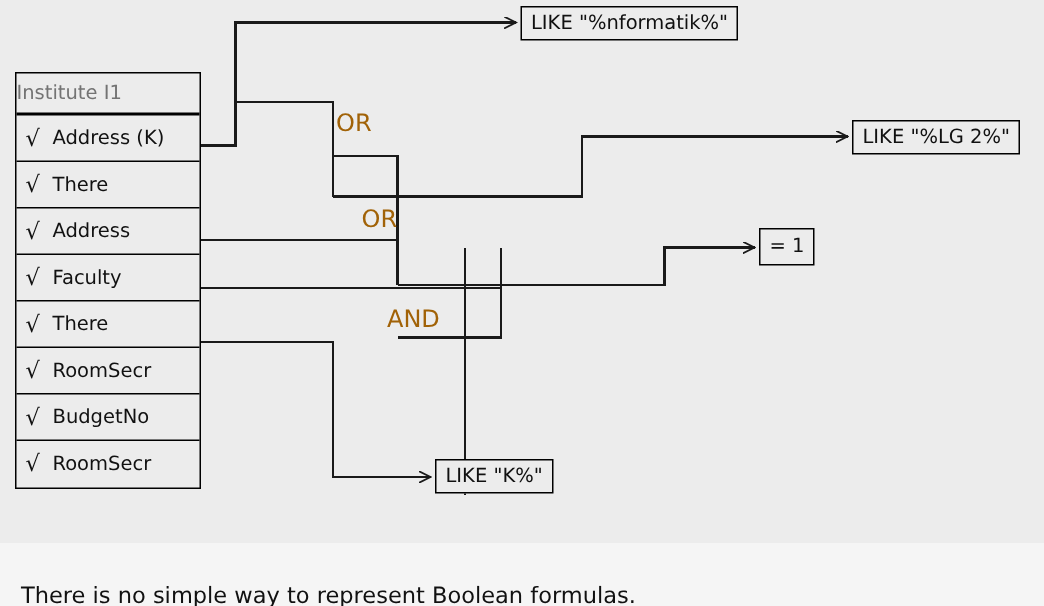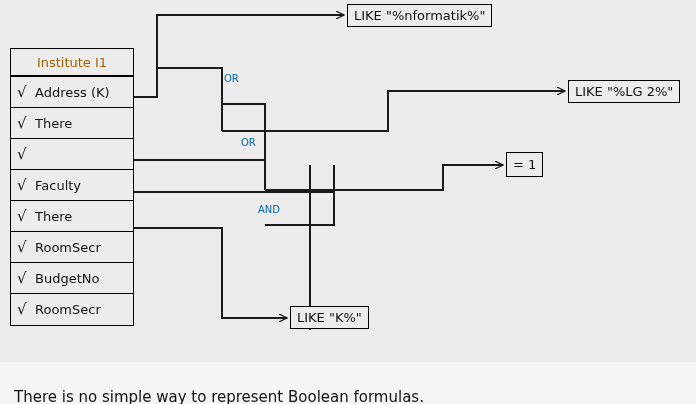--- a/index.html
+++ b/index.html
@@ -31,23 +31,23 @@
     left: 10px;
     top: 48px;
     width: 124px;
     border: 1px solid #000;
     background: #ececec;
     box-sizing: border-box;
   }
   .entity-header {
     height: 28px;
     line-height: 28px;
-    text-align: center;
+    text-align: left;
     font-size: 13px;
-    color: #a16207;
+    color: #737373;
     border-bottom: 2px solid #000;
     box-sizing: border-box;
     white-space: nowrap;
   }
   .entity-row {
     height: 31px;
     line-height: 31px;
     border-bottom: 1px solid #000;
     box-sizing: border-box;
     font-size: 13px;
@@ -78,22 +78,22 @@
     font-size: 13px;
     color: #111;
     white-space: nowrap;
     display: flex;
     align-items: center;
     justify-content: center;
     padding: 0 6px;
   }
   .op-label {
     position: absolute;
-    font-size: 10px;
-    color: #0369a1;
+    font-size: 16px;
+    color: #a16207;
     white-space: nowrap;
     line-height: 1;
   }
   .caption {
     position: absolute;
     left: 14px;
     top: 388px;
     font-size: 15px;
     color: #111;
     font-family: "DejaVu Sans", sans-serif;
@@ -153,20 +153,21 @@
       <span class="row-label">Address (K)</span>
     </div>
 
     <div class="entity-row">
       <span class="check-glyph">√</span>
       <span class="row-label">There</span>
     </div>
 
     <div class="entity-row">
       <span class="check-glyph">√</span>
+      <span class="row-label">Address</span>
     </div>
 
     <div class="entity-row">
       <span class="check-glyph">√</span>
       <span class="row-label">Faculty</span>
     </div>
 
     <div class="entity-row">
       <span class="check-glyph">√</span>
       <span class="row-label">There</span>

